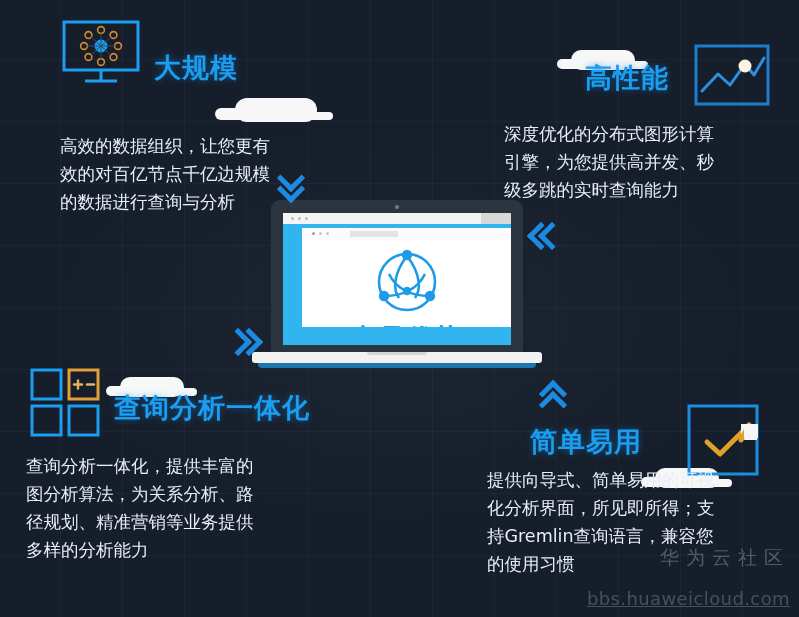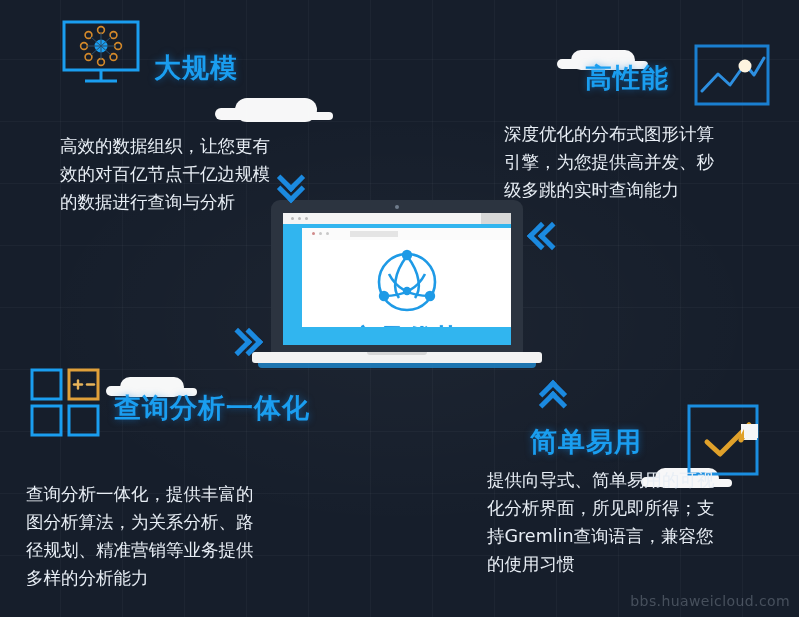--- a/index.html
+++ b/index.html
@@ -163,21 +163,21 @@
     position: absolute; left: 6px; top: 163px; width: 278px; height: 5px;
     background: #1f7fc0; border-radius: 0 0 4px 4px; opacity: .9;
   }
 
   
   .icon-box { position: absolute; }
 
   
   #watermark { position: absolute; right: 9px; bottom: 8px; text-align: right; }
   #wm-cn { color: rgba(220,228,238,0.30); font-size: 19px; letter-spacing: 7px; }
-  #wm-url { color: rgba(210,220,232,0.26); font-size: 14px; letter-spacing: .4px; margin-top: 10px; }
+  #wm-url { color: rgba(210,220,232,0.26); font-size: 18px; letter-spacing: .4px; margin-top: 17px; text-decoration: underline; }
 </style>
 </head>
 <body>
 
 <div id="stage">
 
   <div id="vignette"></div>
 
   <div class="cloud" style="left:235px; top:98px; width:82px; height:24px;
               box-shadow: -26px 4px 0 -6px #fff, 24px 6px 0 -8px #fff;"></div>
@@ -240,21 +240,21 @@
       <rect x="2" y="38" width="29" height="29" fill="none" stroke="#1a9ef0" stroke-width="3"></rect>
       <rect x="39" y="38" width="29" height="29" fill="none" stroke="#1a9ef0" stroke-width="3"></rect>
       <g stroke="#e8b45a" stroke-width="2.4" stroke-linecap="round">
         <line x1="44" y1="16.5" x2="52" y2="16.5"></line>
         <line x1="48" y1="12.5" x2="48" y2="20.5"></line>
         <line x1="57" y1="16.5" x2="64" y2="16.5"></line>
       </g>
     </svg>
   </div>
   <div class="heading" style="left:114px; top:390px;">查询分析一体化</div>
-  <div class="body-text" style="left:26px; top:452px; width:290px;margin-top:28px;">查询分析一体化，提供丰富的
+  <div class="body-text" style="left:26px; top:452px; width:290px;">查询分析一体化，提供丰富的
 图分析算法，为关系分析、路
 径规划、精准营销等业务提供
 多样的分析能力</div>
 
   <div class="icon-box" style="left:687px; top:404px; width:72px; height:72px;">
     <svg width="72" height="72" viewBox="0 0 72 72">
       <rect x="2" y="2" width="68" height="68" fill="none" stroke="#1a8ee0" stroke-width="3"></rect>
       <polyline points="20,38 33,50 62,21" fill="none" stroke="#e0a12a" stroke-width="5" stroke-linecap="round" stroke-linejoin="round"></polyline>
       <rect x="54" y="20" width="16" height="16" fill="#f4f6f8"></rect>
       <polyline points="54,36 62,21" fill="none" stroke="#e0a12a" stroke-width="5" stroke-linecap="round"></polyline>
@@ -326,16 +326,17 @@
       <i></i>
       <i></i>
     </div>
   <div class="chev up" style="left:537px; top:381px;">
       <i></i>
       <i></i>
     </div>
 
 
   <div id="watermark">
+    <div id="wm-cn">华为云社区</div>
     <div id="wm-url">bbs.huaweicloud.com</div>
   </div>
 
 </div>
 
 </body></html>

